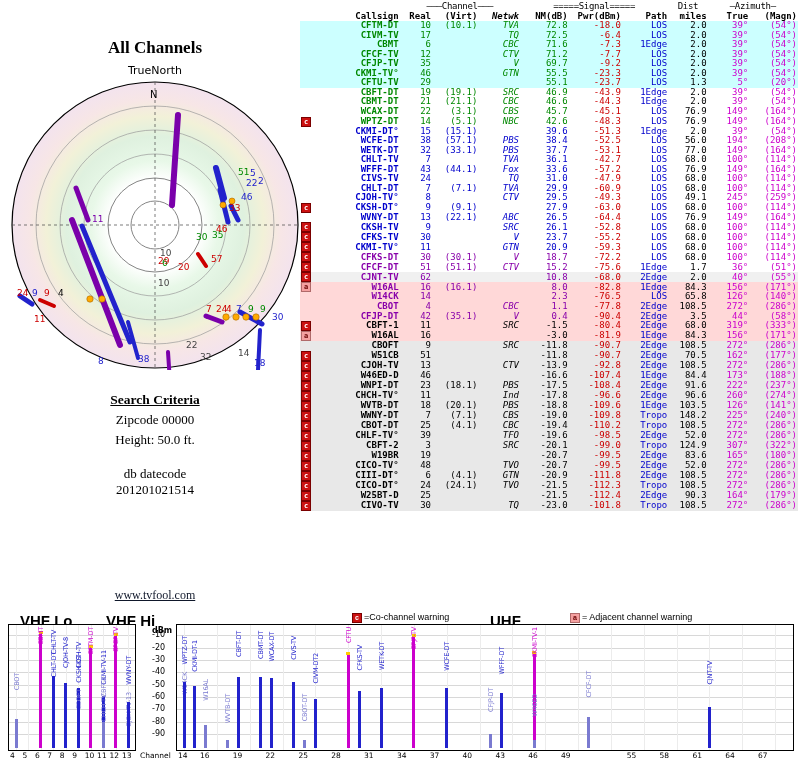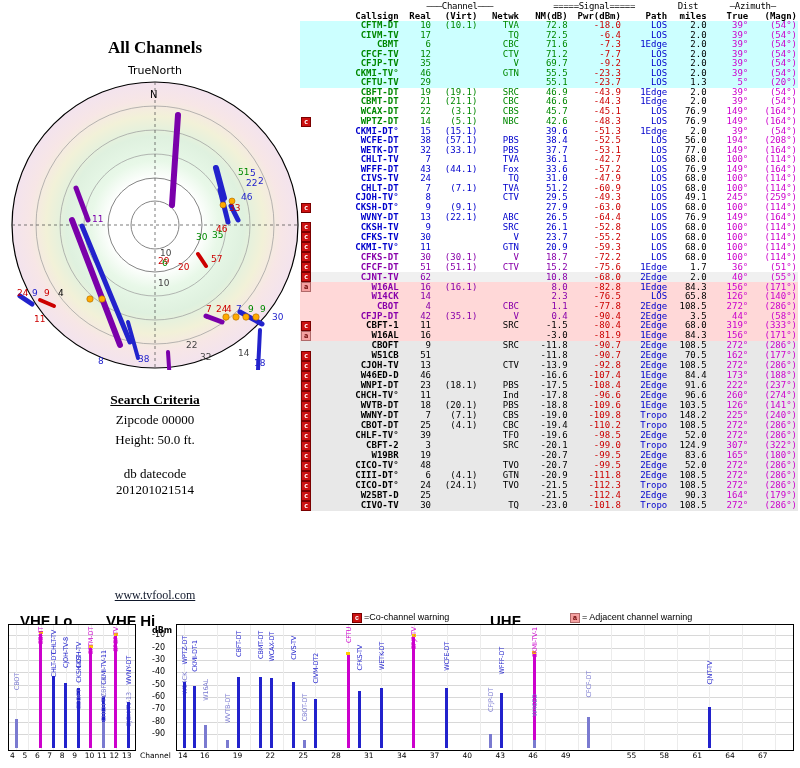--- a/index.html
+++ b/index.html
@@ -21,21 +21,21 @@
   
   #table-area{position:absolute;left:300px;top:2px;width:500px;height:608px;
     font-family:"DejaVu Sans Mono",monospace;font-size:9px;}
   table.tv{border-collapse:collapse;width:498px;}
   table.tv td{padding:0 1px;white-space:nowrap;line-height:9.55px;height:9.55px;font-size:9px;}
   .grp{font-size:8.5px;color:#000;text-align:center;font-weight:normal;letter-spacing:-0.3px;}
   .hd{font-size:9px;font-weight:bold;color:#000;text-align:center;}
   .c-call{width:72px;text-align:right;padding-right:4px;}
   .c-real{width:26px;text-align:right;}
   .c-virt{width:38px;text-align:right;}
-  .c-net{width:34px;text-align:right;padding-right:3px;}
+  .c-net{width:34px;text-align:right;padding-right:3px;font-style:italic;}
   .c-nm{width:40px;text-align:right;}
   .c-pwr{width:44px;text-align:right;}
   .c-path{width:38px;text-align:right;padding-right:4px;}
   .c-dist{width:32px;text-align:right;}
   .c-true{width:34px;text-align:right;}
   .c-magn{width:40px;text-align:right;}
   .flagcell{width:9px;padding:0;}
   .flag{display:inline-block;width:8px;height:8px;line-height:8px;text-align:center;
     font-size:7px;color:#fff;font-weight:bold;border:1px solid #7a0000;}
   .flag.co{background:#cc1111;}
@@ -430,21 +430,21 @@
           <td class="c-dist bk">68.0</td>
           <td class="c-true mg">100°</td>
           <td class="c-magn mg">(114°)</td>
         </tr>
         <tr class="rB">
           <td class="flagcell"></td>
           <td class="c-call call bl">CHLT-DT</td>
           <td class="c-real bl">7</td>
           <td class="c-virt bl">(7.1)</td>
           <td class="c-net bl">TVA</td>
-          <td class="c-nm bl">51.2</td>
+          <td class="c-nm bl">29.9</td>
           <td class="c-pwr rd">-60.9</td>
           <td class="c-path bl">LOS</td>
           <td class="c-dist bk">68.0</td>
           <td class="c-true mg">100°</td>
           <td class="c-magn mg">(114°)</td>
         </tr>
         <tr class="rB">
           <td class="flagcell"></td>
           <td class="c-call call bl">CJOH-TV°</td>
           <td class="c-real bl">8</td>

